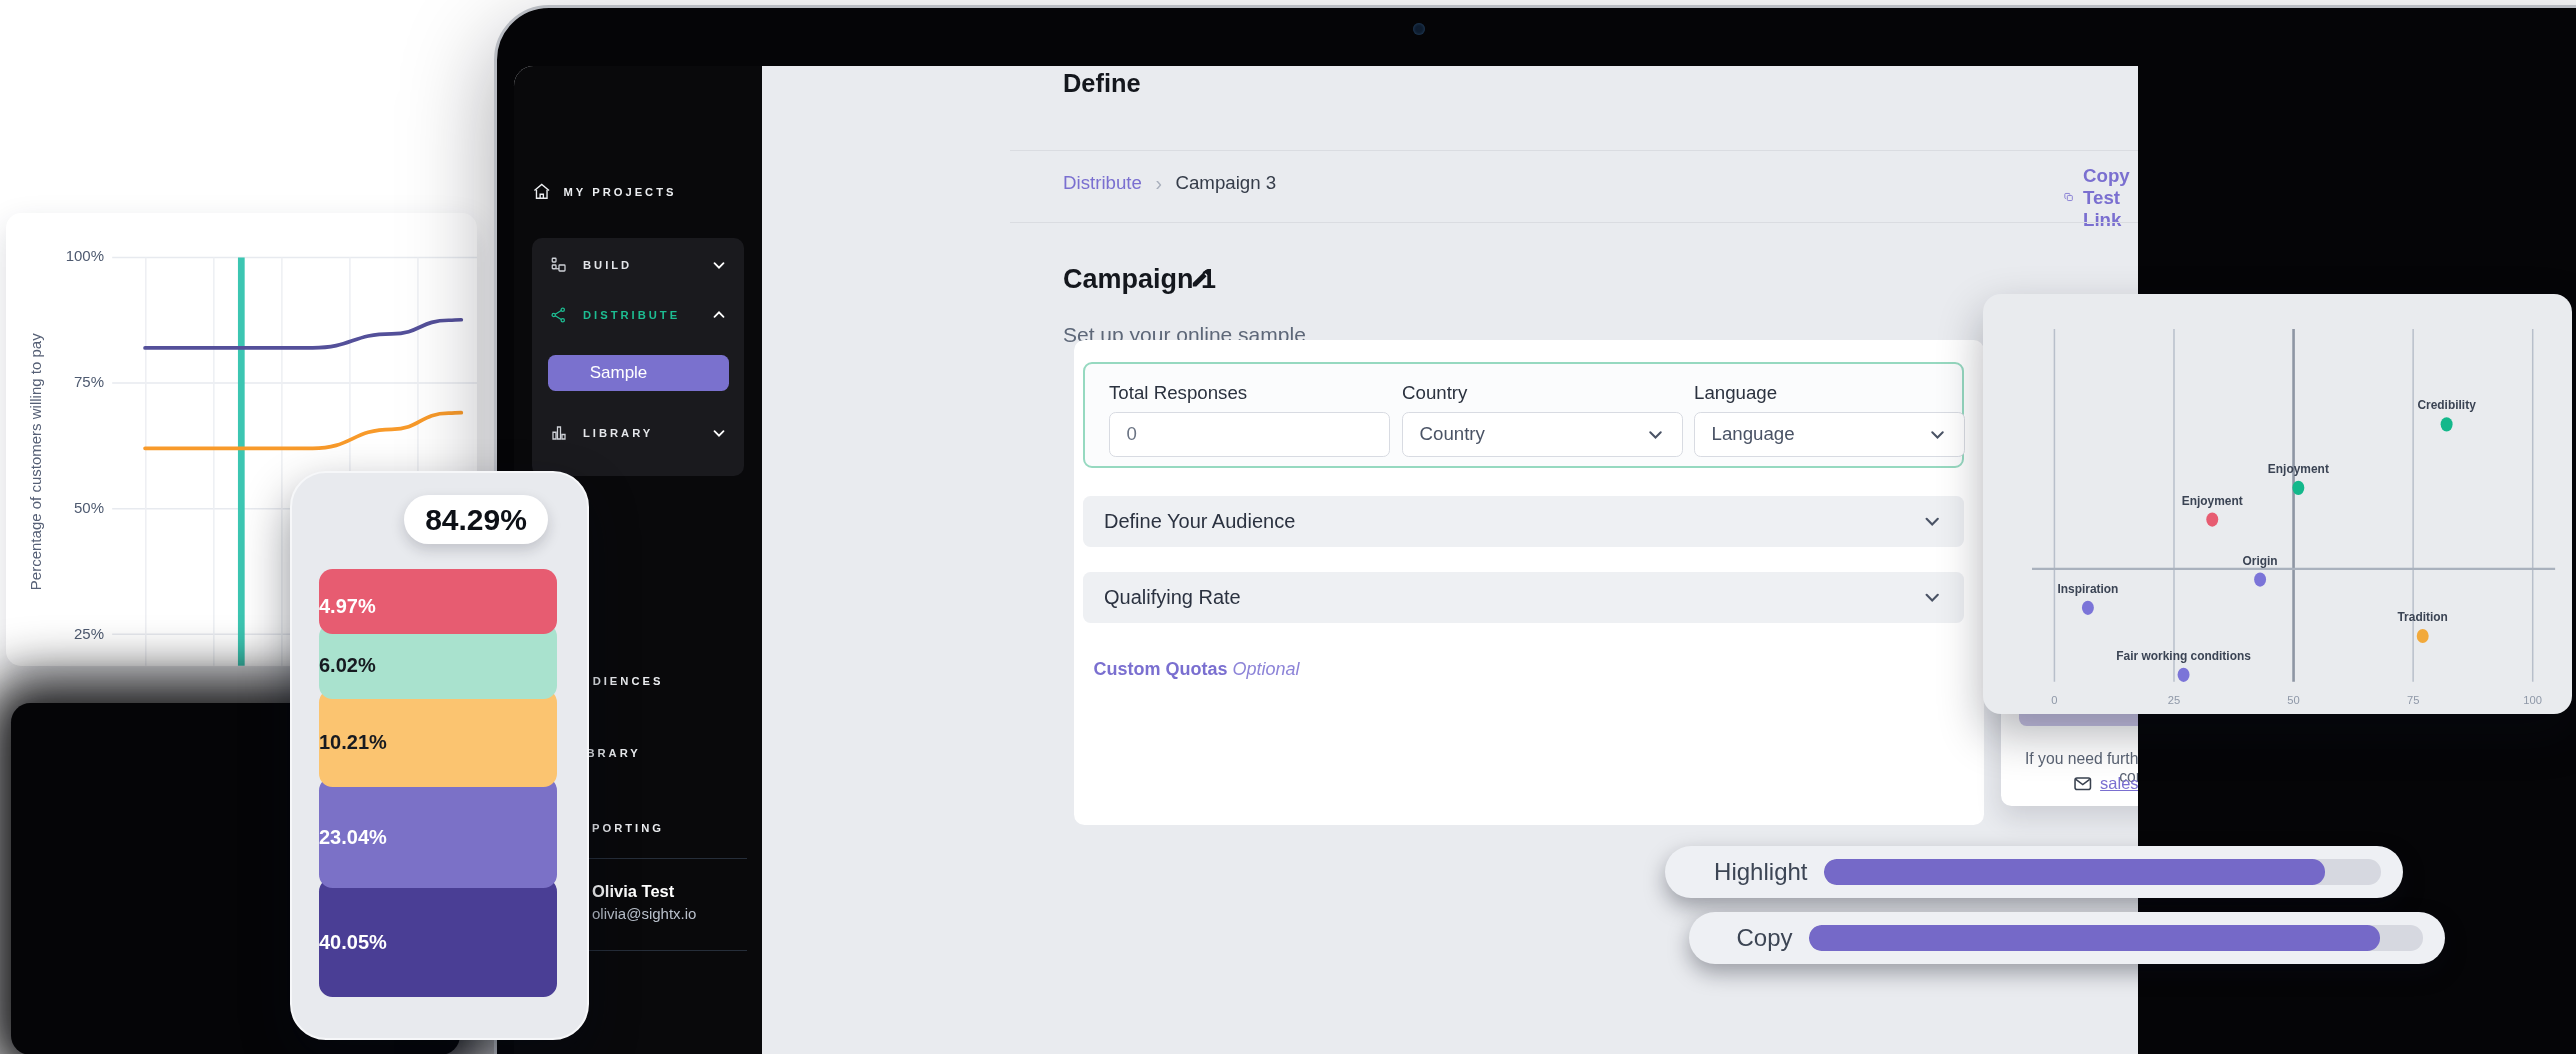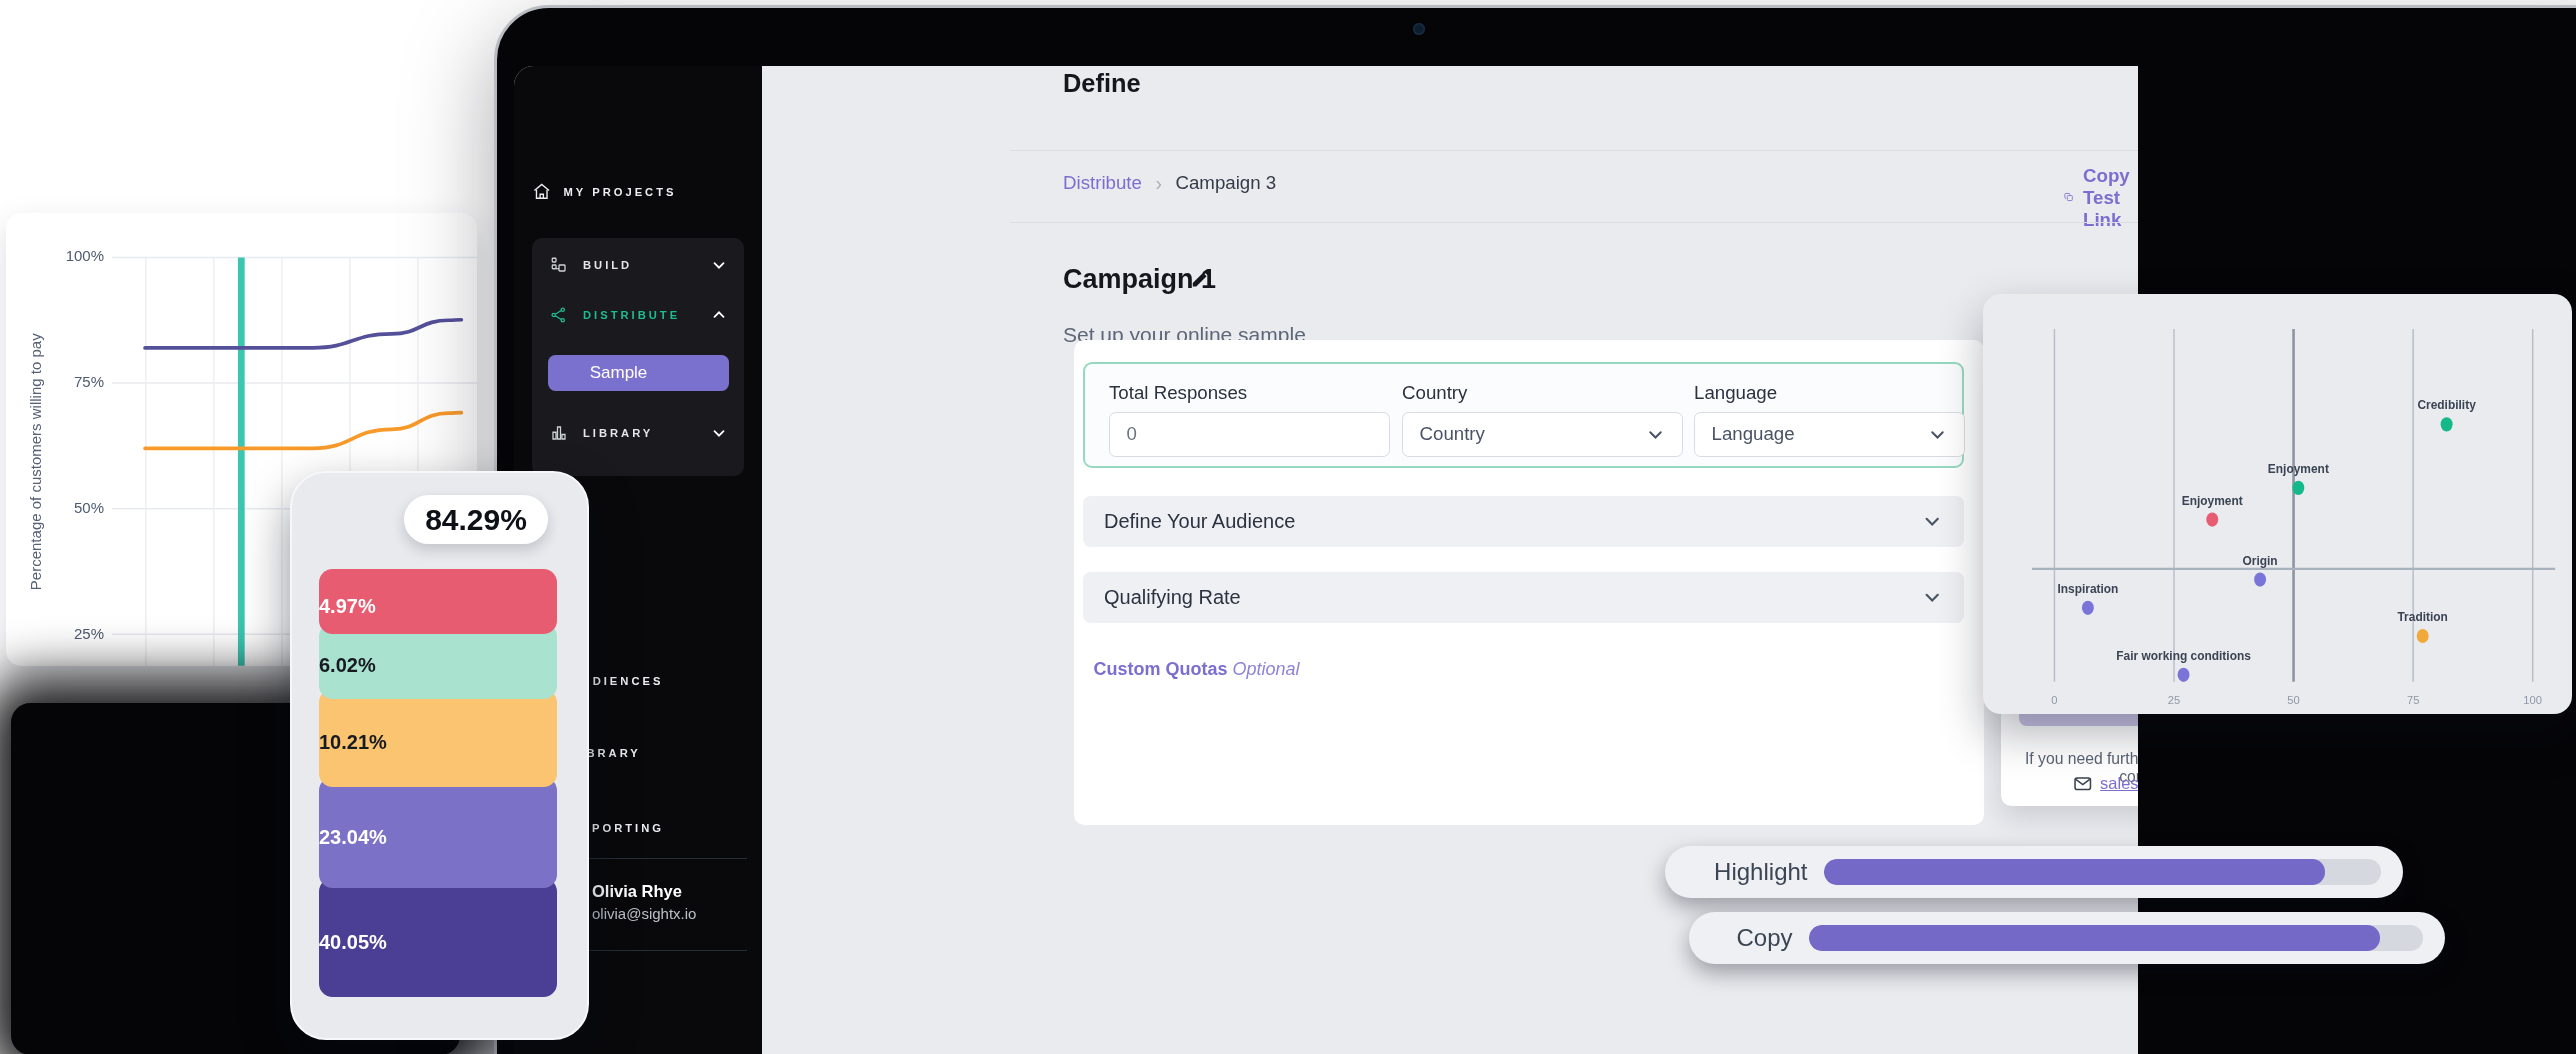--- a/index.html
+++ b/index.html
@@ -207,21 +207,21 @@
         </div>
         <div class="sec-item" style="top:749px;">
           <span class="ic"><svg width="18" height="18" viewBox="0 0 24 24" fill="none" stroke="#cfd2d8" stroke-width="1.7">
                 <rect x="4" y="3" width="16" height="18" rx="2"></rect>
                 <path d="M8 9h8M8 13h8M8 17h5"></path>
               </svg></span>
           <span class="lbl">REPORTING</span>
         </div>
 
         <div class="side-div" style="top:792px;"></div>
-        <div class="user-name">Olivia Rhye</div>
+        <div class="user-name">Olivia Test</div>
         <div class="user-mail">olivia@sightx.io</div>
         <div class="side-div" style="top:884px;"></div>
       </aside>
 
       <div class="main">
         <div class="page-title">Define</div>
 
         <div class="hr1"></div>
 
         <div class="crumbs">

